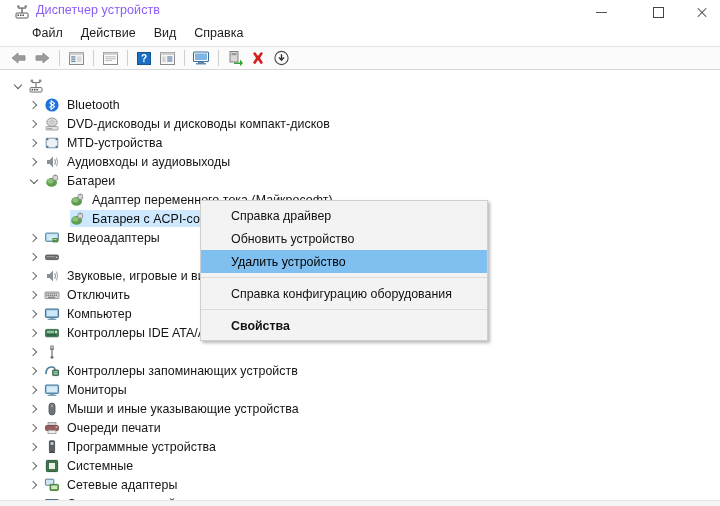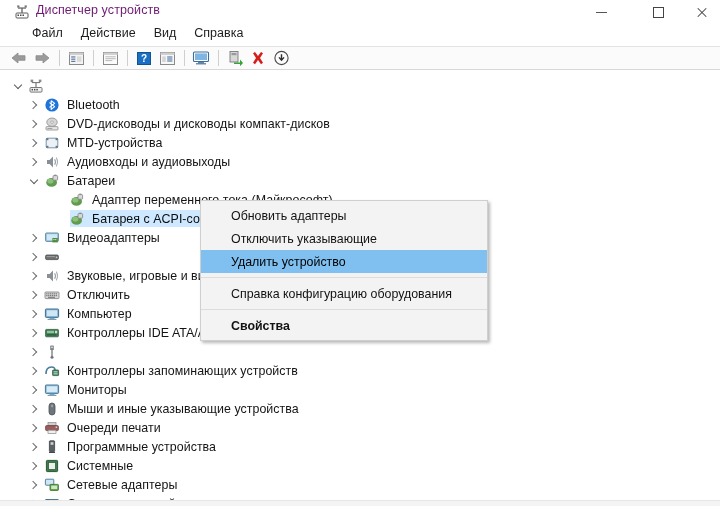--- a/index.html
+++ b/index.html
@@ -14,21 +14,21 @@
   
   .titlebar{
     position:absolute;left:0;top:0;width:720px;height:24px;
     background:#ffffff;display:flex;align-items:center;
   }
   .titlebar .ticon{
     position:absolute;left:14px;top:4px;width:16px;height:16px;
   }
   .titlebar .ttext{
     position:absolute;left:36px;top:3px;
-    font-size:12.5px;color:#701a75;letter-spacing:.1px;white-space:nowrap;
+    font-size:12.5px;color:#8b5cf6;letter-spacing:.1px;white-space:nowrap;
   }
   .wbtn{
     position:absolute;top:0;width:46px;height:24px;
     display:flex;align-items:center;justify-content:center;
     color:#3a3a3a;
   }
   .wbtn.min{left:578px;}
   .wbtn.max{left:635px;}
   .wbtn.close{left:678px;}
   .glyph-min{display:block;width:11px;height:1px;background:#555;}
@@ -533,22 +533,22 @@
           <rect x="6" y="5.2" width="7.2" height="1.3" fill="#d6ebf8"></rect>
           <rect x="6" y="7.4" width="7.2" height="1.3" fill="#d6ebf8"></rect>
         </svg>
       </span>
       <span class="lbl">Системные устройства</span>
     </div>
 
   </div>
 
   <div class="ctxmenu">
-    <div class="ci">Обновить адаптеры</div>
-    <div class="ci">Отключить указывающие</div>
+    <div class="ci">Справка драйвер</div>
+    <div class="ci">Обновить устройство</div>
     <div class="ci hl">Удалить устройство</div>
     <div class="csep"></div>
     <div class="ci">Справка конфигурацию оборудования</div>
     <div class="csep"></div>
     <div class="ci bold">Свойства</div>
   </div>
 
   <div class="statusbar"></div>
 </div>
 

